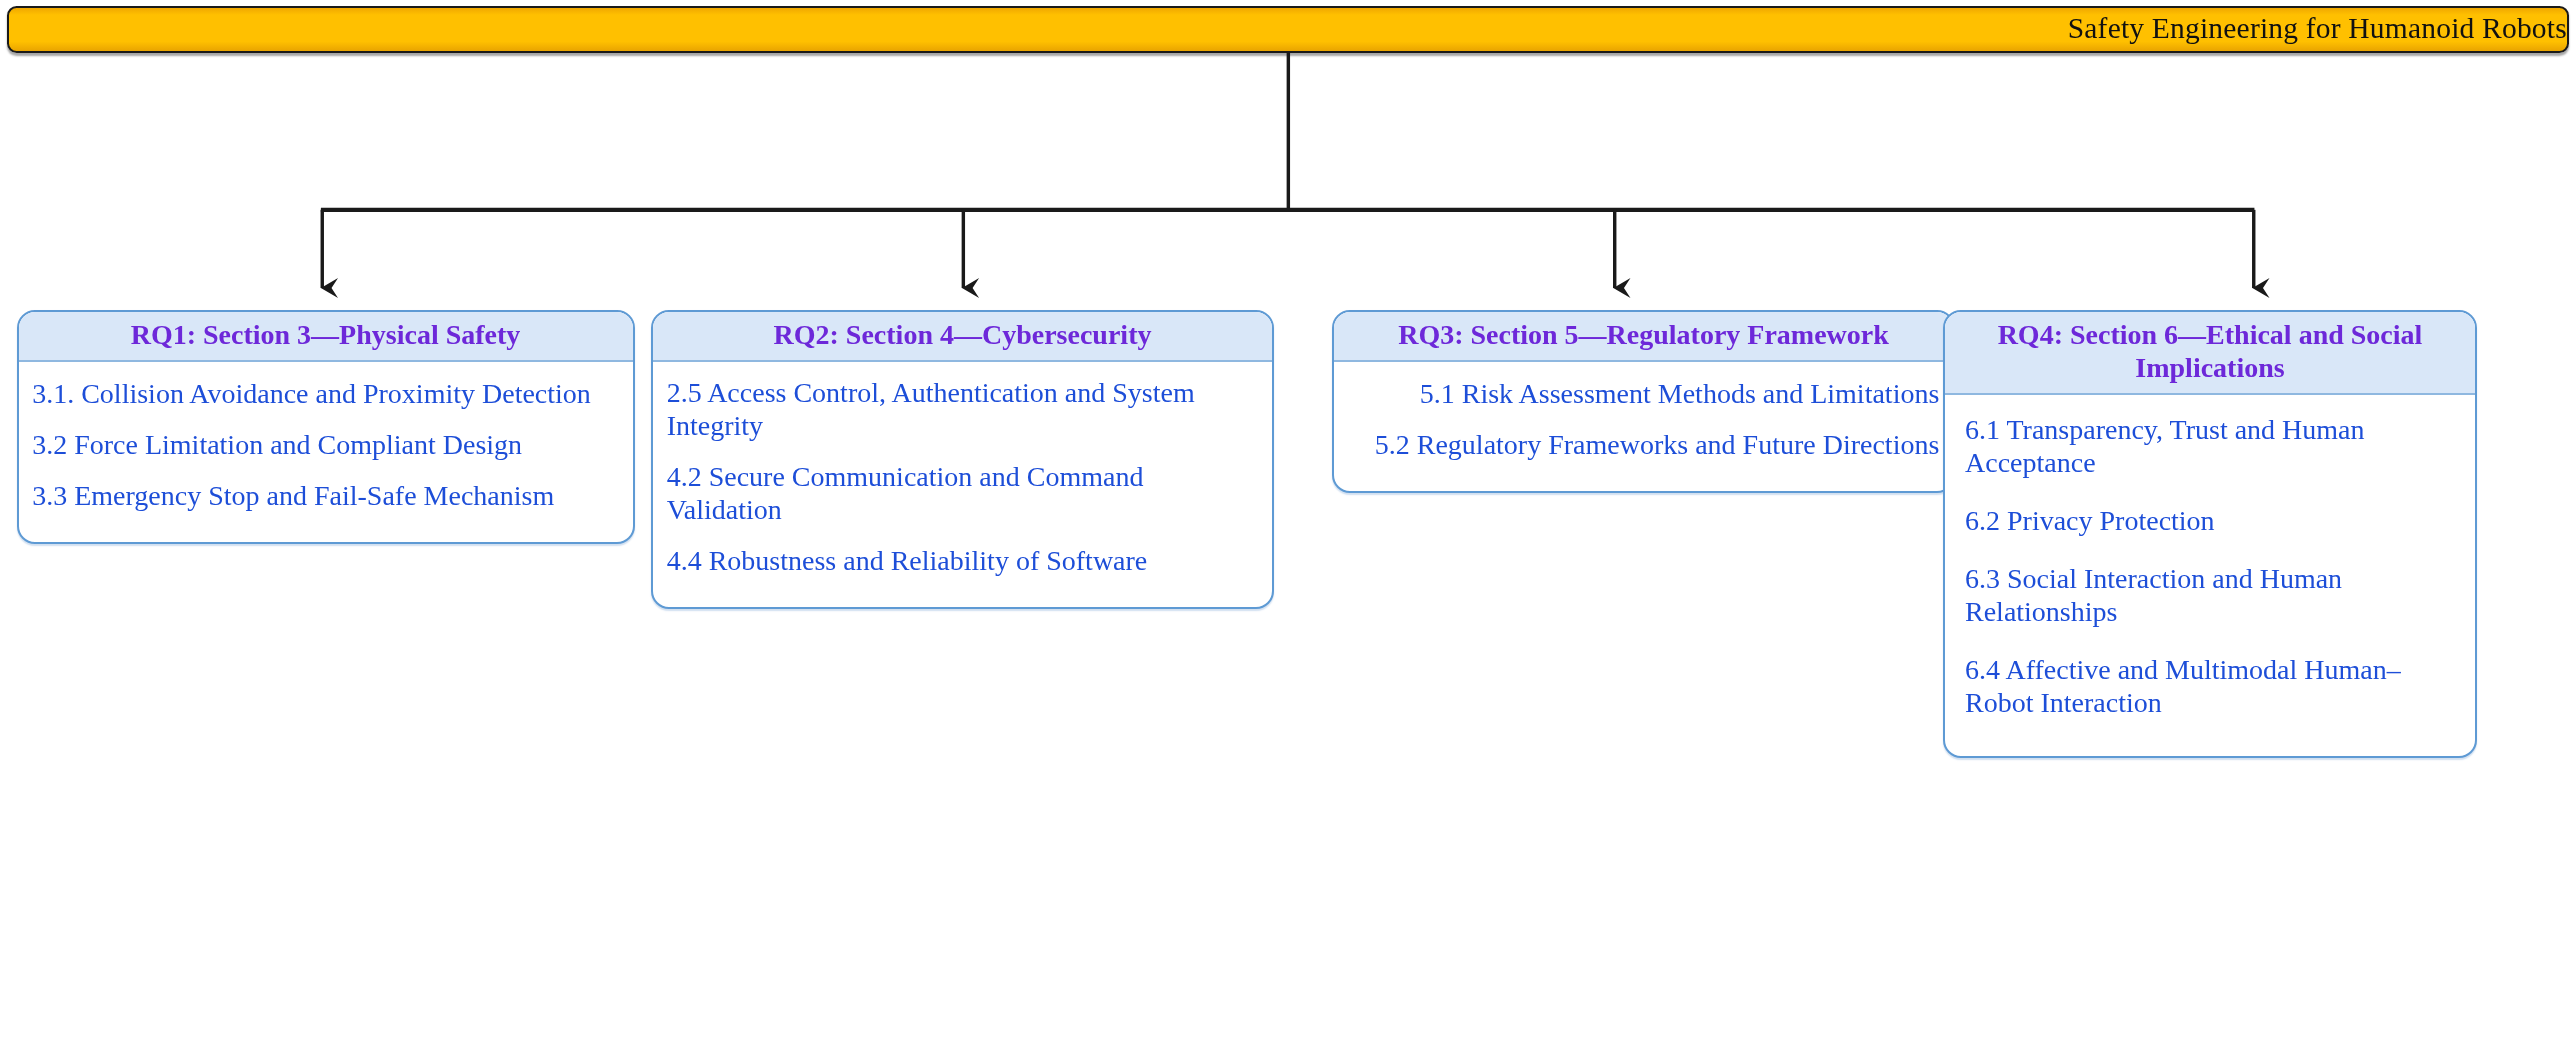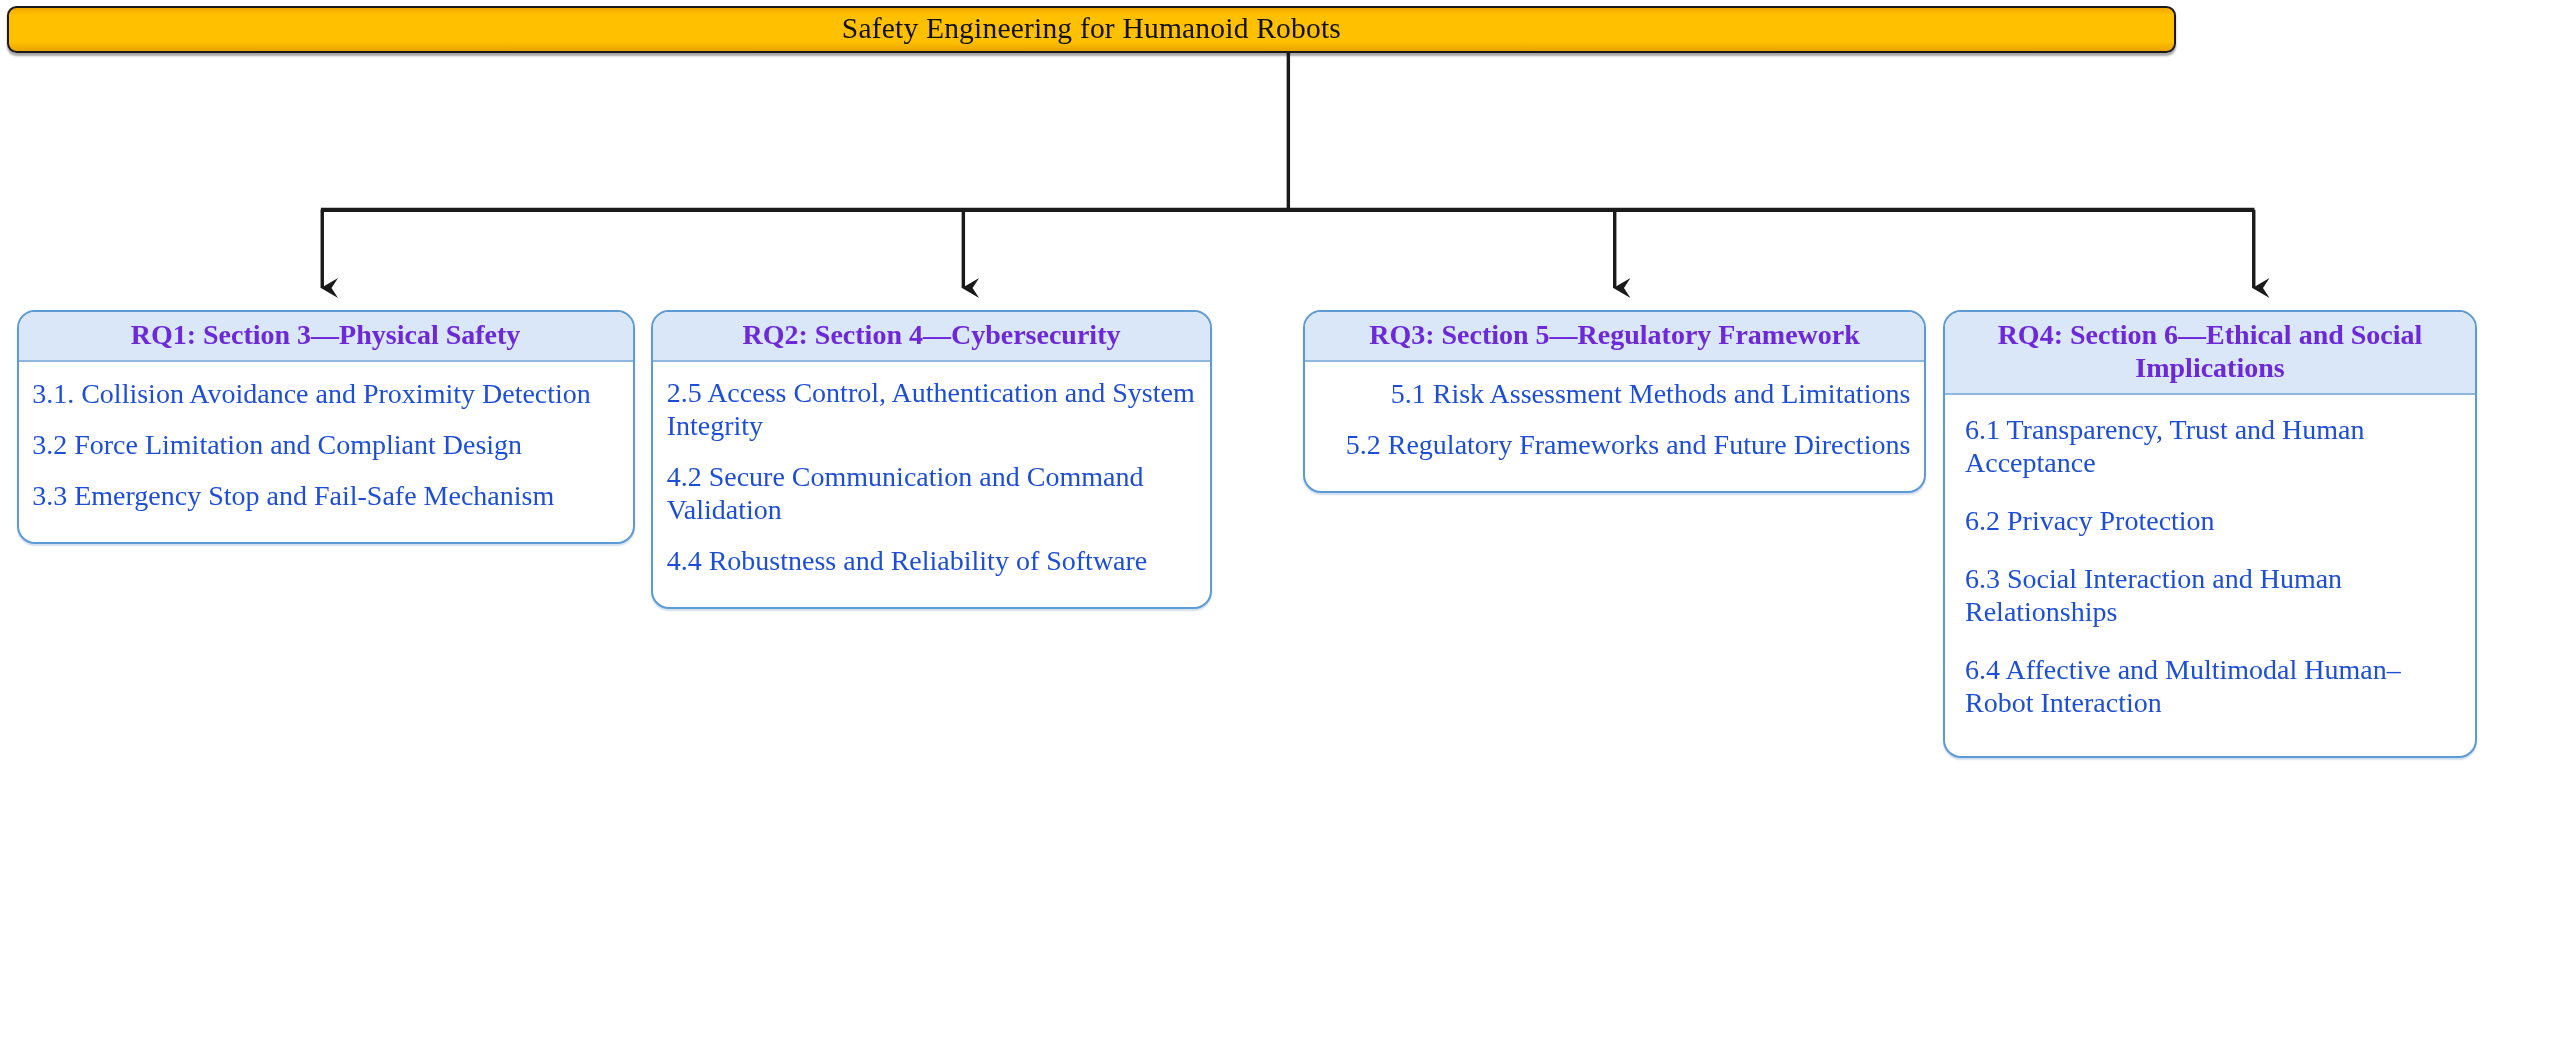--- a/index.html
+++ b/index.html
@@ -18,29 +18,29 @@
     height: 1065px;
     background: #ffffff;
     overflow: hidden;
   }
 
   
   .root-banner {
     position: absolute;
     left: 6.9px;
     top: 5.5px;
-    width: 2169px;
+    width: 2562px;
     height: 47px;
     box-sizing: border-box;
     border: 2.1px solid #1a1a1a;
     border-radius: 9.6px;
     background: linear-gradient(180deg, #f0a800 0%, #ffc000 16%, #ffc000 78%, #e9a400 100%);
     display: flex;
     align-items: center;
-    justify-content: center;
+    justify-content: flex-end;
     box-shadow: 0 2.1px 2.1px rgba(0,0,0,0.35);
   }
   .root-banner-label {
     font-size: 29.5px;
     line-height: 1;
     color: #111111;
     letter-spacing: 0.2px;
     white-space: nowrap;
   }
 
@@ -84,22 +84,22 @@
     line-height: 1.18;
     color: #1d4ed8;
     margin: 0 0 20.6px 0;
   }
   .rq-item:last-child {
     margin-bottom: 0;
   }
 
   
   #rq-box-1 { left: 16.5px;   top: 310px; width: 618px;  }
-  #rq-box-2 { left: 651px;  top: 310px; width: 561px;  }
-  #rq-box-3 { left: 1303px; top: 310px; width: 623px;  }
+  #rq-box-2 { left: 651px;  top: 310px; width: 623px;  }
+  #rq-box-3 { left: 1332px; top: 310px; width: 623px;  }
   #rq-box-4 { left: 1943px; top: 310px; width: 534px;  }
 
   #rq-box-1 .rq-body { padding-top: 15px; }
   #rq-box-2 .rq-body { padding-top: 13.7px; }
   #rq-box-3 .rq-body { padding-top: 15px; text-align: right; }
   #rq-box-4 .rq-body { padding-top: 18px; padding-left: 20px; }
 
   #rq-box-1 .rq-item { margin-bottom: 18px; }
   #rq-box-2 .rq-item { margin-bottom: 18px; }
   #rq-box-3 .rq-item { margin-bottom: 18px; }

